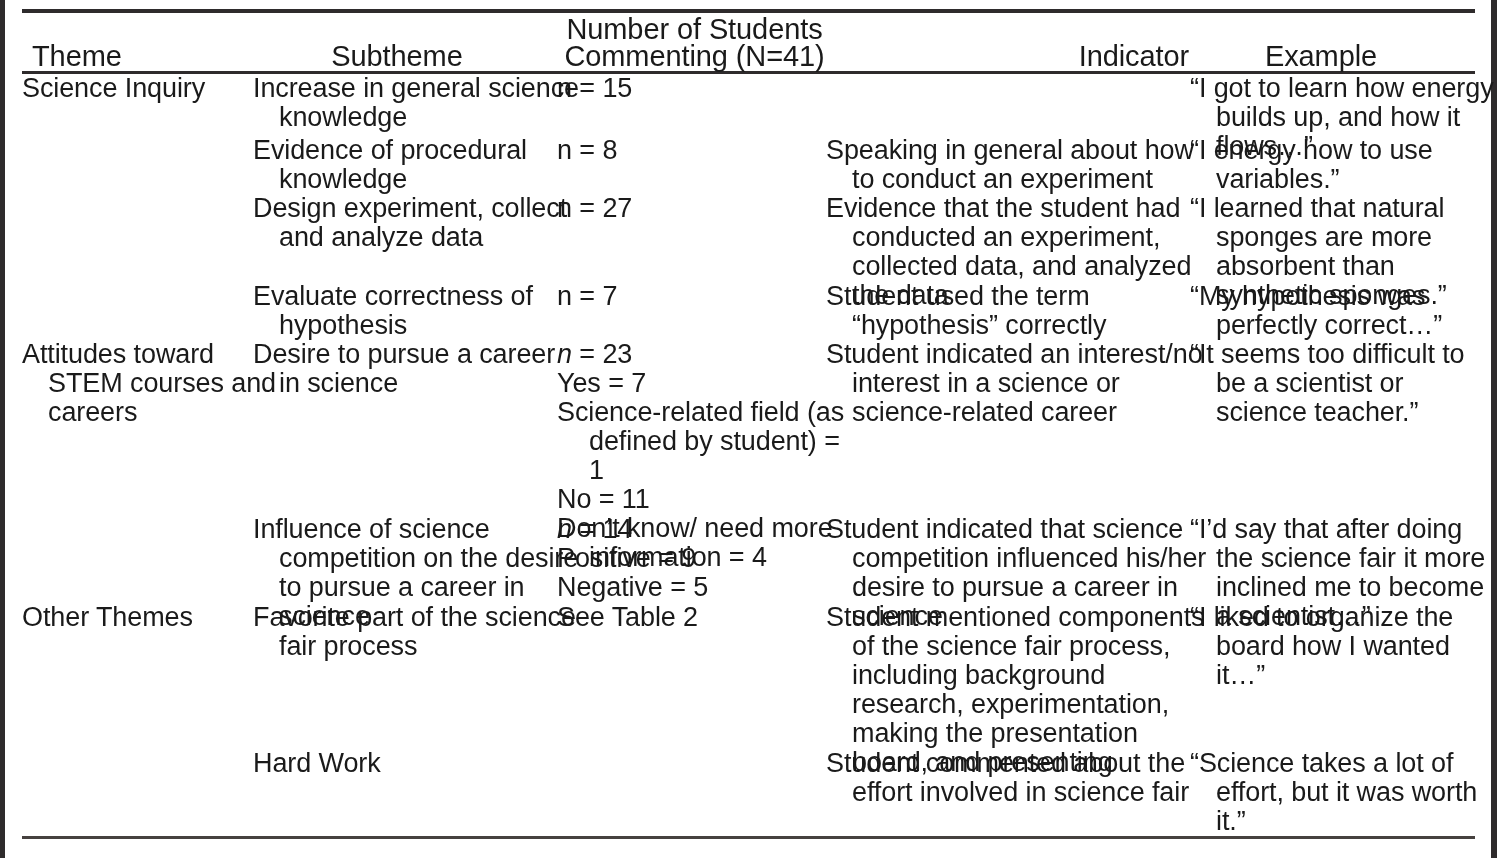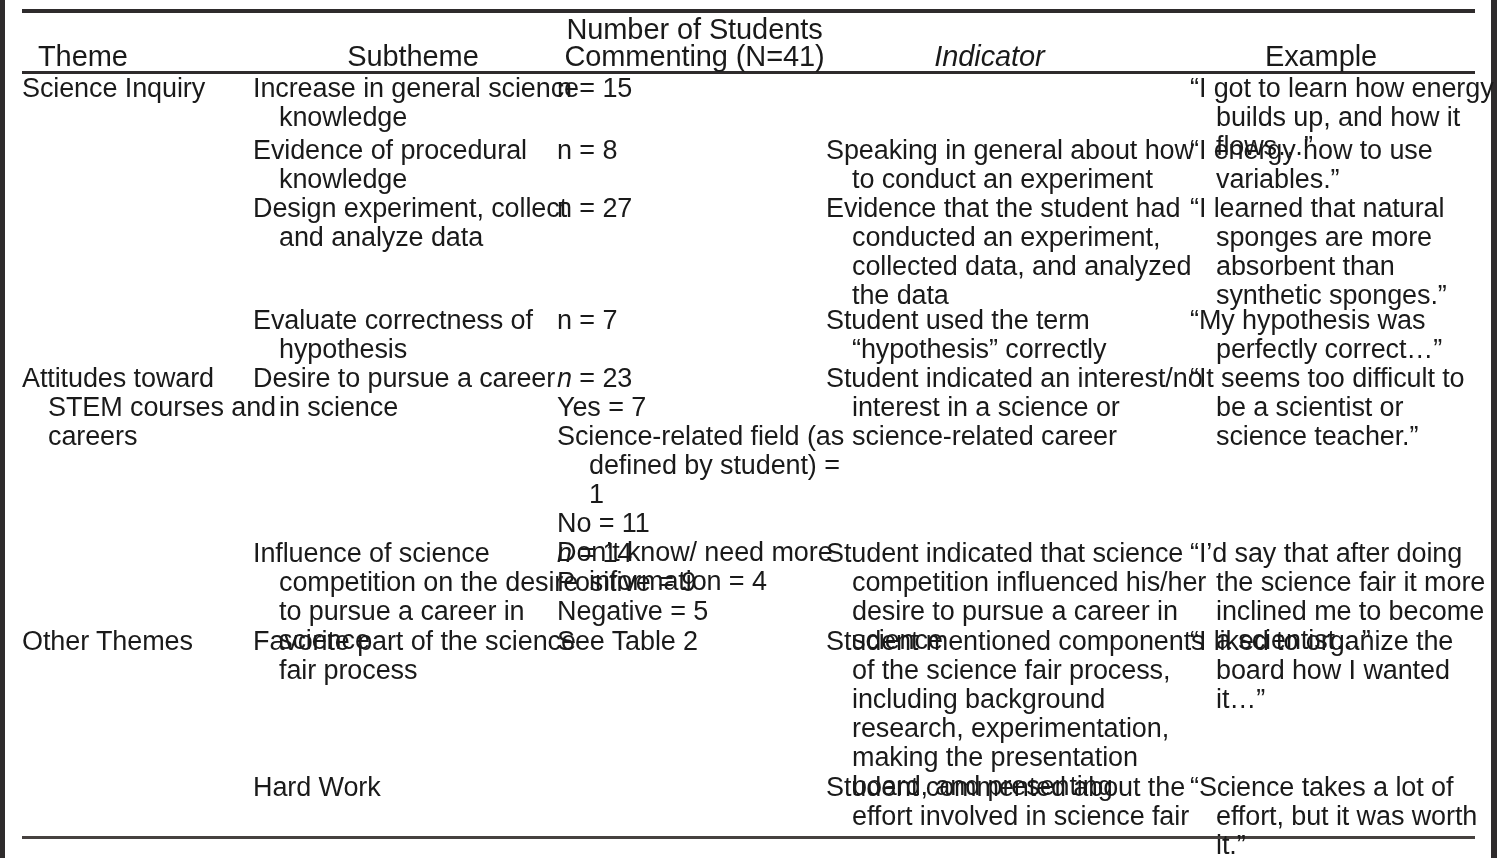--- a/index.html
+++ b/index.html
@@ -56,24 +56,24 @@
     height: 56px;
   }
   .th {
     position: absolute;
     bottom: 0;
     font-size: 29px;
     line-height: 27px;
     letter-spacing: -0.1px;
     white-space: pre-line;
   }
-  .th-theme     { left: 16px;     width: 215px; text-align: left; }
-  .th-subtheme  { left: 241px; width: 300px; text-align: center; }
+  .th-theme     { left: 10px;     width: 215px; text-align: left; }
+  .th-subtheme  { left: 225px; width: 300px; text-align: center; }
   .th-number    { left: 415px; width: 515px; text-align: center; }
-  .th-indicator { left: 790px; width: 355px; text-align: center; font-style: italic; }
+  .th-indicator { left: 812px; width: 355px; text-align: right; }
   .th-example   { left: 1145px; width: 308px; text-align: center; }
 
   
   .tbody {
     position: absolute;
     left: 0;
     top: 74px;
     width: 1453px;
   }
   .row {
@@ -134,21 +134,21 @@
         <div class="cell c-indicator">Speaking in general about how to conduct an experiment</div>
         <div class="cell c-example">“I energy how to use variables.”</div>
       </div>
       <div class="row" style="height: 88px;">
         <div class="cell c-theme"></div>
         <div class="cell c-subtheme">Design experiment, collect and analyze data</div>
         <div class="cell c-count"><span class="count-line">n = 27</span></div>
         <div class="cell c-indicator">Evidence that the student had conducted an experiment, collected data, and analyzed the data</div>
         <div class="cell c-example">“I learned that natural sponges are more absorbent than synthetic sponges.”</div>
       </div>
-      <div class="row" style="height: 58px; margin-top: 24px;">
+      <div class="row" style="height: 58px;">
         <div class="cell c-theme"></div>
         <div class="cell c-subtheme">Evaluate correctness of hypothesis</div>
         <div class="cell c-count"><span class="count-line">n = 7</span></div>
         <div class="cell c-indicator">Student used the term “hypothesis” correctly</div>
         <div class="cell c-example">“My hypothesis was perfectly correct…”</div>
       </div>
       <div class="row" style="height: 175px;">
         <div class="cell c-subtheme">Desire to pursue a career in science</div>
         <div class="cell c-theme">Attitudes toward STEM courses and careers</div>
         <div class="cell c-count"><span class="count-line"><span class="it">n</span> = 23</span><span class="count-line">Yes = 7</span><span class="count-line">Science-related field (as defined by student) = 1</span><span class="count-line">No = 11</span><span class="count-line">Don’t know/ need more information = 4</span></div>

